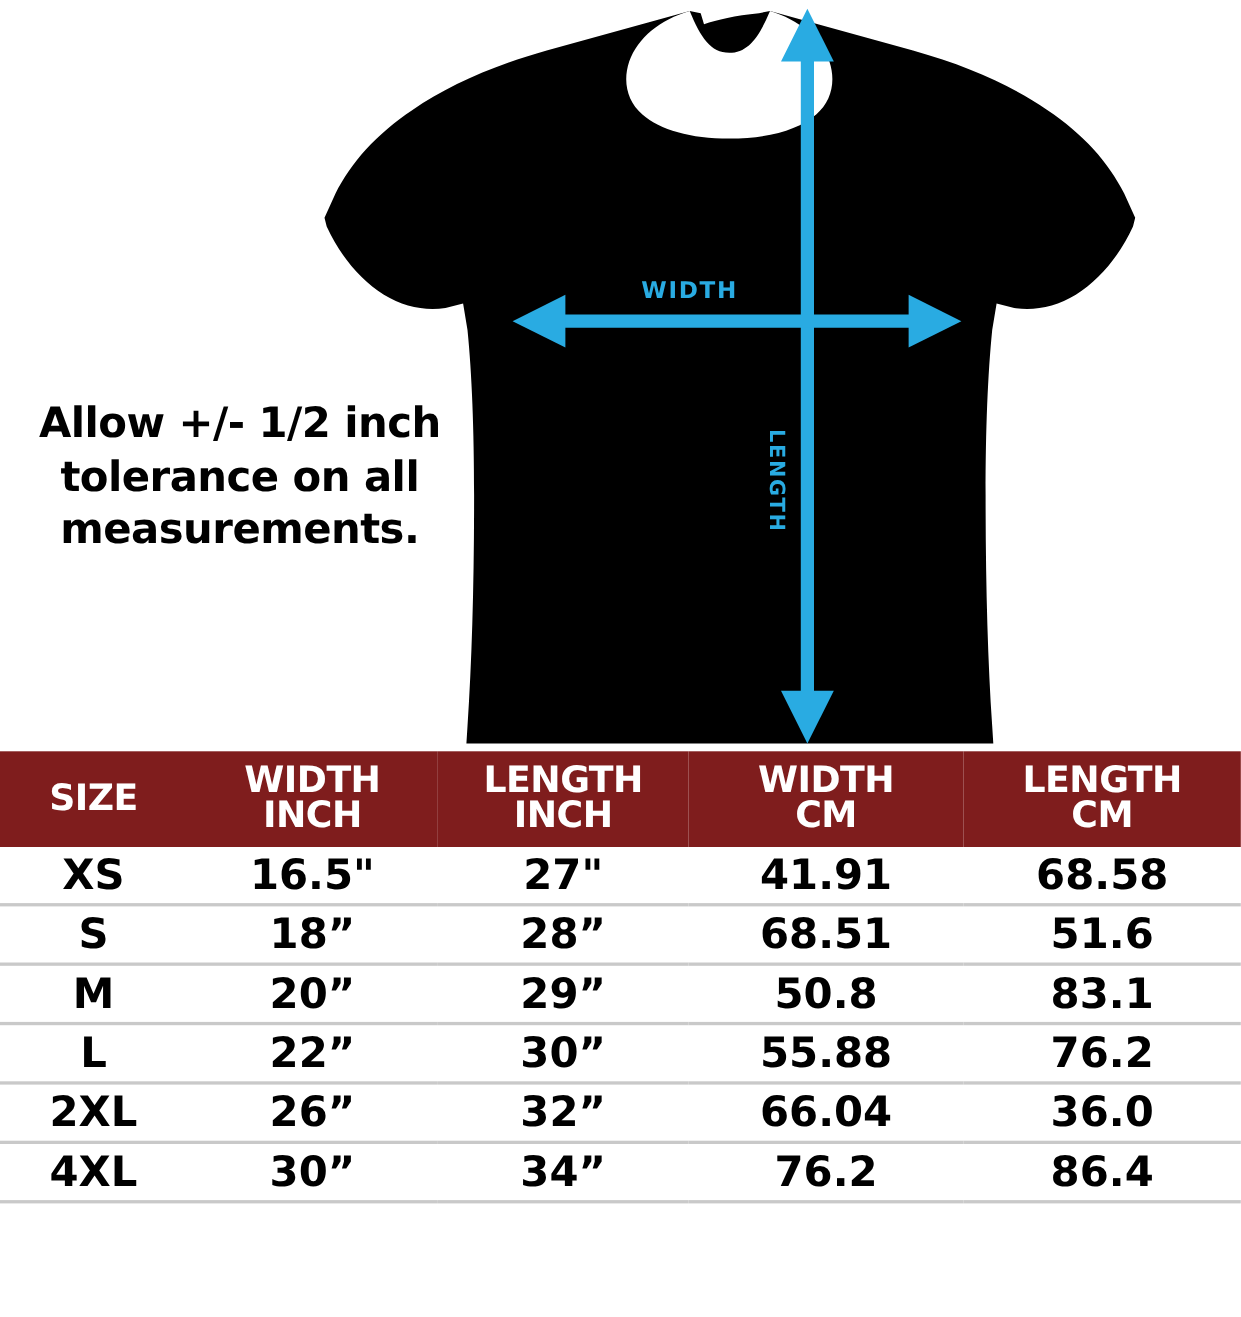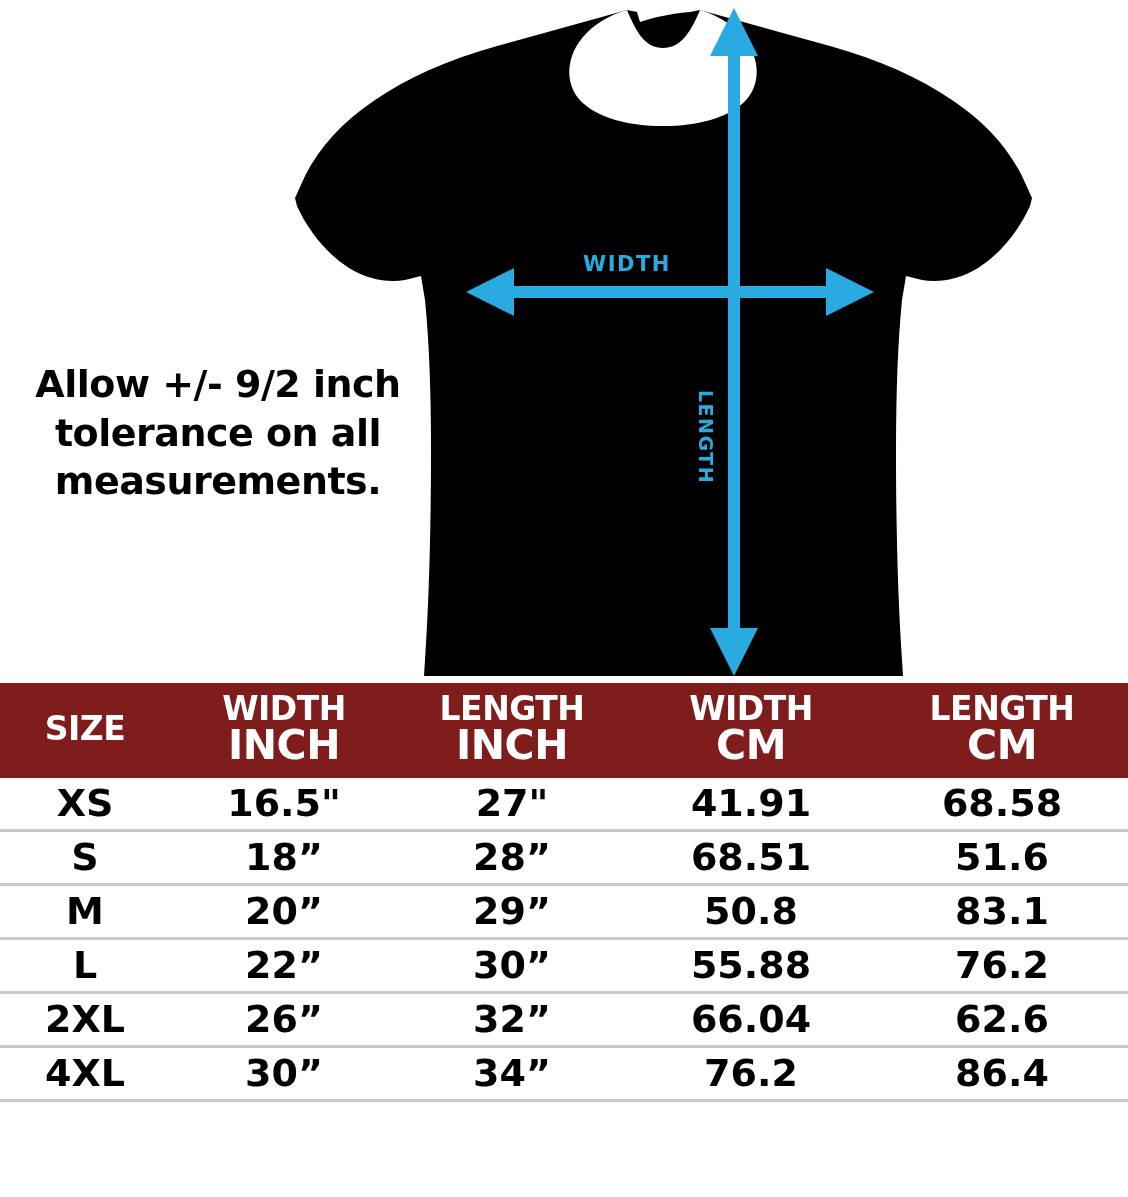--- a/index.html
+++ b/index.html
@@ -75,21 +75,21 @@
     font-weight: bold;
     font-size: 33px;
     line-height: 0.98;
     padding: 10px 0 12px 0;
     text-align: center;
     vertical-align: middle;
     letter-spacing: -0.5px;
   }
   #size-table thead th .sub {
     display: block;
-    font-size: 41px;
+    font-size: 33px;
     line-height: 0.98;
   }
   #size-table tbody td {
     text-align: center;
     font-family: "DejaVu Sans", sans-serif;
     font-weight: bold;
     font-size: 38px;
     color: #000000;
     height: 49px;
     border-bottom: 3px solid #c9c9c9;
@@ -156,21 +156,21 @@
       <polygon points="734,676 710,628 758,628" fill="#29abe2"></polygon>
     </g>
 
     <g>
       <line x1="500" y1="292" x2="840" y2="292" stroke="#29abe2" stroke-width="12"></line>
       <polygon points="466,292 514,268 514,316" fill="#29abe2"></polygon>
       <polygon points="874,292 826,268 826,316" fill="#29abe2"></polygon>
     </g>
   </svg>
 
-  <div id="tolerance-note">Allow +/- 9/2 inch tolerance on all measurements.</div>
+  <div id="tolerance-note">Allow +/- 1/2 inch tolerance on all measurements.</div>
   <div class="arrow-label" id="width-label">WIDTH</div>
   <div class="arrow-label" id="length-label">LENGTH</div>
 </div>
 
 <table id="size-table">
   <colgroup>
     <col class="c0">
       <col class="c1">
       <col class="c2">
       <col class="c3">
@@ -226,21 +226,21 @@
       <td>22”</td>
       <td>30”</td>
       <td>55.88</td>
       <td>76.2</td>
     </tr>
     <tr>
       <td>2XL</td>
       <td>26”</td>
       <td>32”</td>
       <td>66.04</td>
-      <td>62.6</td>
+      <td>36.0</td>
     </tr>
     <tr>
       <td>4XL</td>
       <td>30”</td>
       <td>34”</td>
       <td>76.2</td>
       <td>86.4</td>
     </tr>
   </tbody>
 </table>

